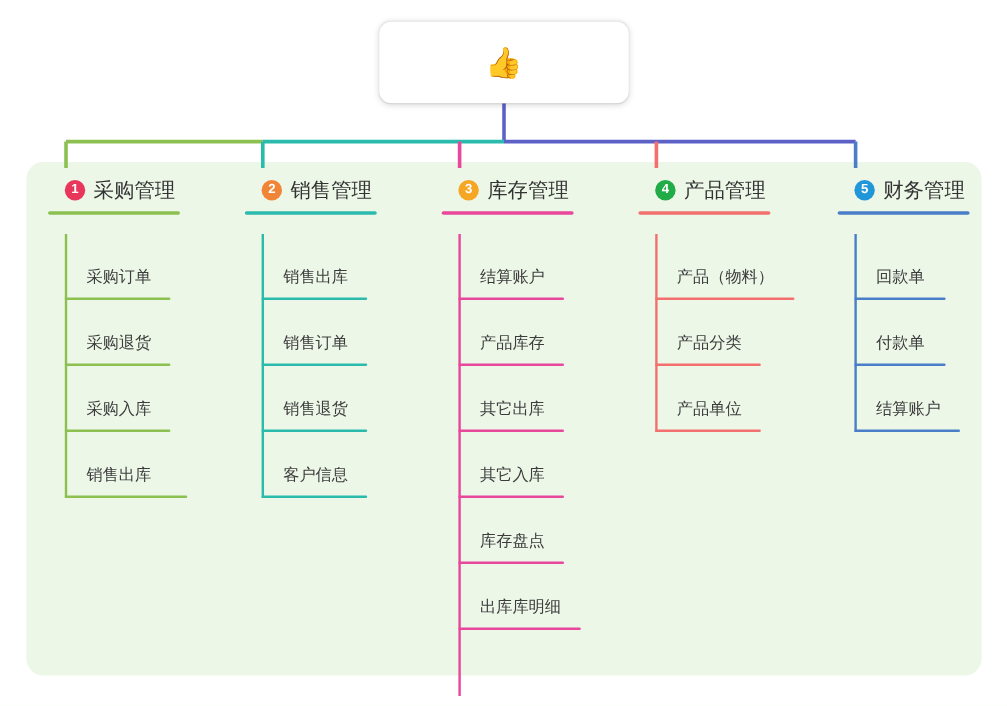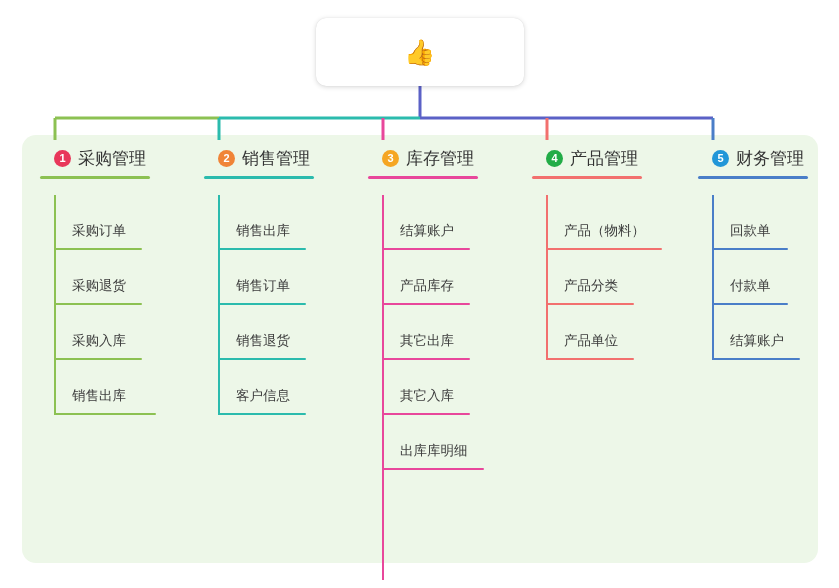--- a/index.html
+++ b/index.html
@@ -233,20 +233,24 @@
           </div>
           <div class="leaf">
             <span class="leaf-label">其它出库</span>
             <div class="leaf-rule" style="background: rgb(232, 71, 155); width: 88px;"></div>
           </div>
           <div class="leaf">
             <span class="leaf-label">其它入库</span>
             <div class="leaf-rule" style="background: rgb(232, 71, 155); width: 88px;"></div>
           </div>
           <div class="leaf">
+            <span class="leaf-label">库存盘点</span>
+            <div class="leaf-rule" style="background: rgb(232, 71, 155); width: 88px;"></div>
+          </div>
+          <div class="leaf">
             <span class="leaf-label">出库库明细</span>
             <div class="leaf-rule" style="background: rgb(232, 71, 155); width: 102px;"></div>
           </div>
         </div>
       </div>
       <div class="column" style="left: 532px; width: 110px;">
         <div class="col-header">
           <span class="badge" style="background: rgb(34, 172, 71);">4</span>
           <span class="col-title">产品管理</span>
         </div>

